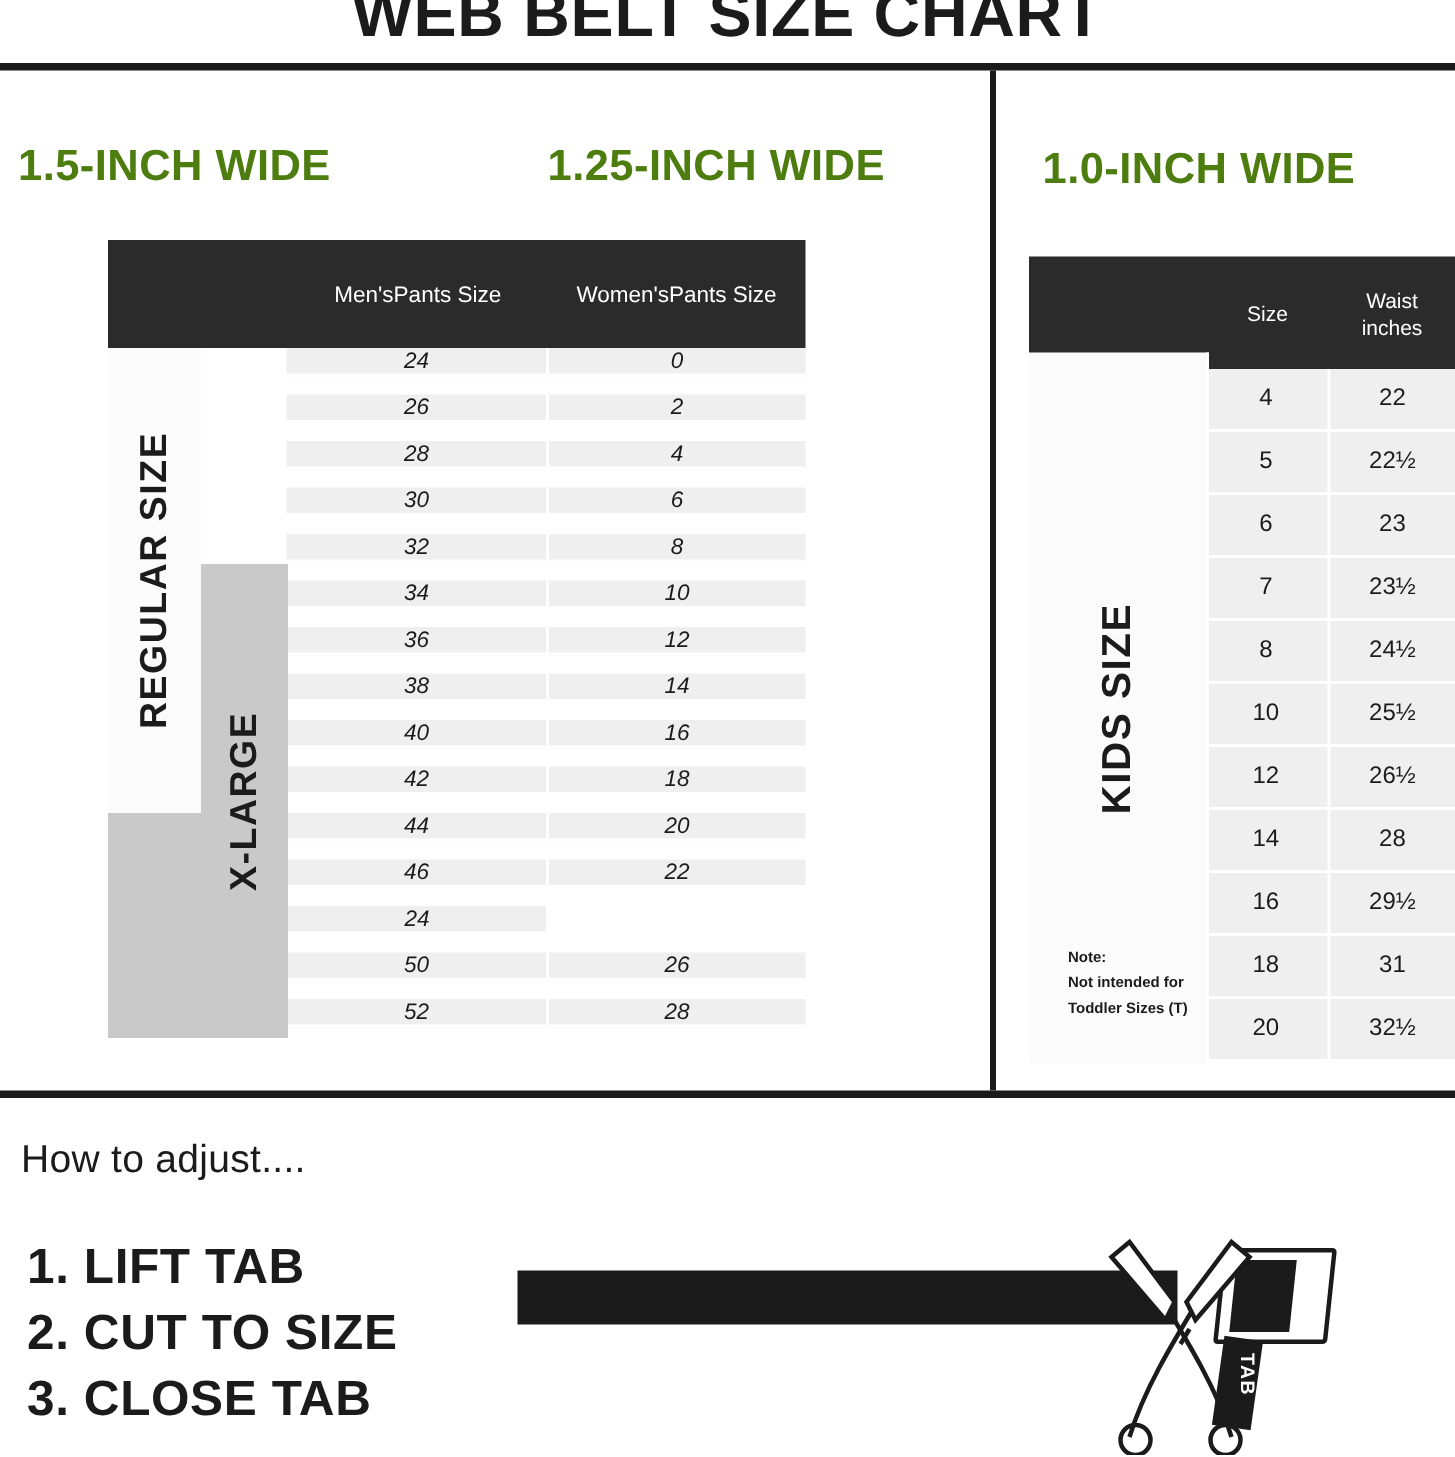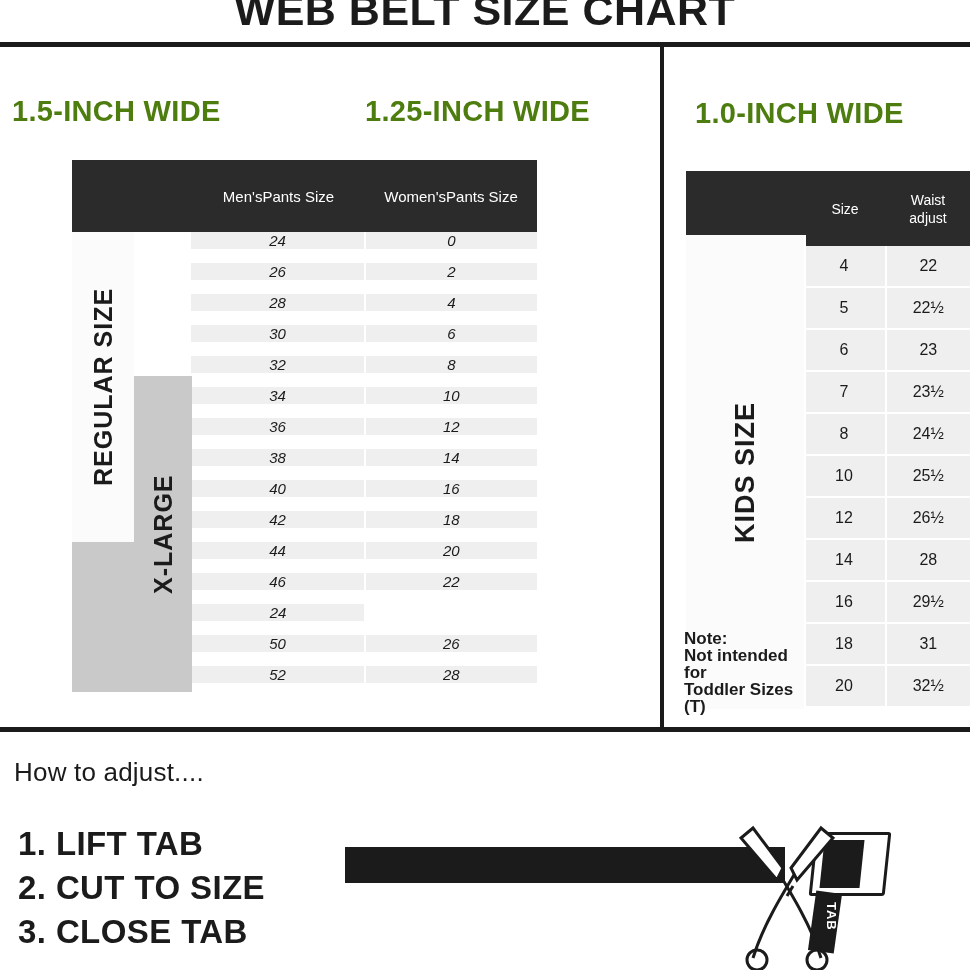--- a/index.html
+++ b/index.html
@@ -228,23 +228,23 @@
     position: absolute;
     left: 686px;
     top: 235px;
     width: 118px;
     height: 474px;
     font-size: 27px;
     color: #1b1b1b;
   }
   .note {
     position: absolute;
-    left: 684px;
+    left: 712px;
     top: 630px;
-    font-size: 17px;
+    font-size: 10px;
     line-height: 17px;
     font-weight: bold;
     color: #1b1b1b;
     width: 112px;
   }
 
   
   .bottom-rule {
     position: absolute;
     top: 727px;
@@ -443,21 +443,21 @@
 <div class="vlabel-wrap" id="xl-block2"></div>
 <div class="vlabel-wrap" id="xl-block"></div>
 <div class="vlabel" id="xl-label">X-LARGE</div>
 
 <div class="table-right">
   <div class="tr-headrow">
     <div class="hcell rc-spacer"></div>
     <div class="hcell rc-size">Size</div>
     <div class="hcell rc-waist">
       <span>Waist</span>
-      <span>adjust</span>
+      <span>inches</span>
     </div>
   </div>
   <div id="kids-rows">
       <div class="tr-row">
         <div class="labelcell"></div>
         <div class="c-size">4</div>
         <div class="c-waist">22</div>
       </div>
       <div class="tr-row">
         <div class="labelcell"></div>

